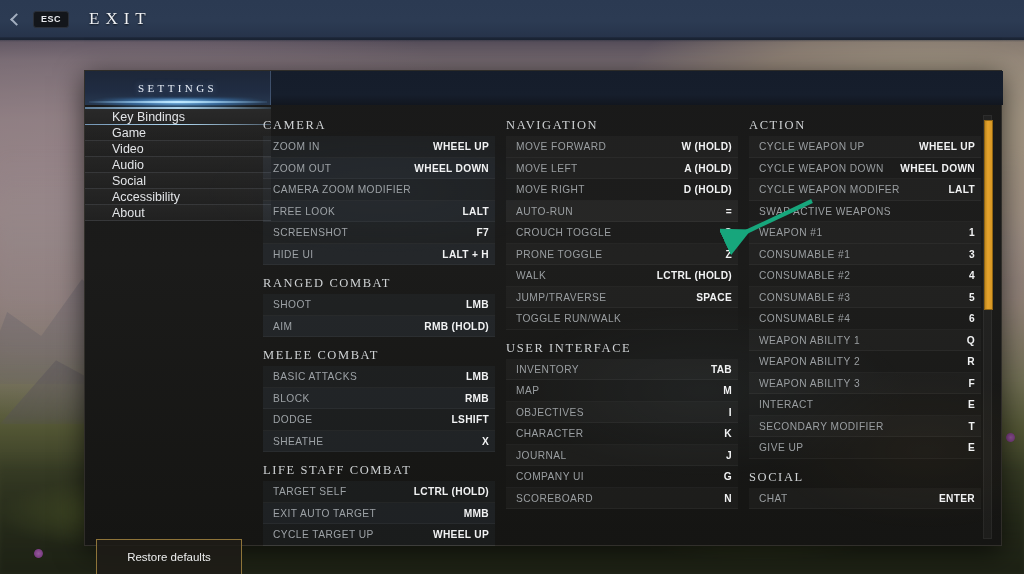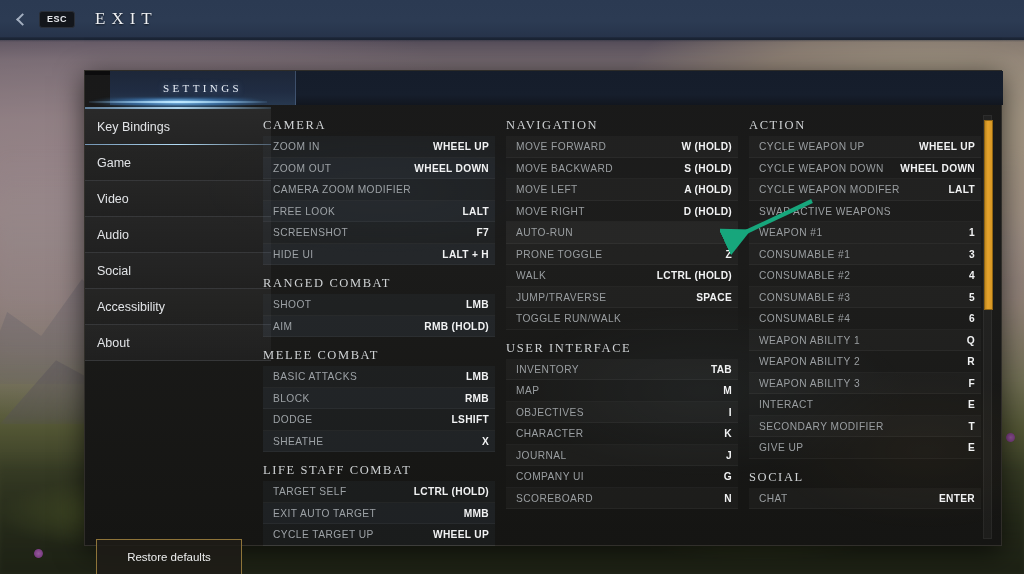--- a/index.html
+++ b/index.html
@@ -55,21 +55,21 @@
     background: radial-gradient(circle, #d17ad8 0%, #a74fb0 70%, rgba(0,0,0,0) 72%);
     filter: blur(0.6px);
   }
   .dim-overlay { position: absolute; inset: 0; background: rgba(14,14,16,0.30); }
 
   
   .topbar {
     position: absolute; left: 0; top: 0; width: 1024px; height: 40px;
     background: linear-gradient(180deg, #2b3a52 0%, #2c3b53 55%, #26334a 100%);
     border-bottom: 2px solid #17202e;
-    display: flex; align-items: center; gap: 10px; padding-left: 18px;
+    display: flex; align-items: center; gap: 10px; padding-left: 12px;
   }
   .topbar::after {
     content: ""; position: absolute; left: 0; right: 0; bottom: -4px; height: 5px;
     background: linear-gradient(180deg, rgba(30,40,58,0.9), rgba(30,40,58,0));
   }
   .back-chevron {
     width: 9px; height: 9px; border-left: 2px solid #b9c4d4; border-bottom: 2px solid #b9c4d4;
     transform: rotate(45deg); opacity: 0.85; margin-right: 2px;
   }
   .esc-key {
@@ -100,21 +100,20 @@
     position: absolute; left: 0; top: 0; width: 918px; height: 4px;
     background: #0c0c0d;
   }
 
   
   .tab-header {
     position: absolute; left: 0; top: 0; width: 186px; height: 34px;
     display: flex; align-items: center; justify-content: center;
     background: linear-gradient(180deg, #1d2739 0%, #202c42 60%, #27384f 100%);
     border-right: 1px solid rgba(120,150,190,0.35);
-    margin-left: 25px;
   }
   .tab-header-title {
     font-family: "Liberation Serif", serif; font-size: 11px; letter-spacing: 3.4px;
     color: #e8eef6; text-shadow: 0 0 6px rgba(140,190,255,0.55);
   }
   .tab-glow {
     position: absolute; left: 0; top: 27px; width: 186px; height: 14px;
     background: radial-gradient(ellipse 110px 9px at 93px 4px, rgba(150,214,255,0.95) 0%, rgba(70,150,225,0.55) 40%, rgba(30,80,140,0.0) 80%);
     filter: blur(1px);
   }
@@ -128,22 +127,22 @@
     background: linear-gradient(180deg, #151d2b 0%, #161e2c 70%, #11161f 100%);
   }
 
   
   .sidebar { position: absolute; left: 0; top: 38px; width: 186px; height: 438px; }
   .sidebar-top-line {
     position: absolute; left: 0; top: -2px; width: 186px; height: 2px;
     background: linear-gradient(90deg, rgba(150,205,255,0.55), rgba(190,230,255,0.9), rgba(150,205,255,0.2));
   }
   .side-item {
-    position: relative; height: 36px; display: flex; align-items: center;
-    padding-left: 12px; color: #e2e4e7; font-size: 12.5px;
+    position: relative; height: 16px; display: flex; align-items: center;
+    padding-left: 27px; color: #e2e4e7; font-size: 12.5px;
     border-bottom: 1px solid rgba(120,125,130,0.22);
     background: linear-gradient(180deg, rgba(46,46,46,0.55), rgba(38,38,38,0.55));
   }
   .side-item.first { background: linear-gradient(180deg, rgba(52,52,52,0.6), rgba(44,44,44,0.6)); }
   .side-item.selected::after {
     content: ""; position: absolute; left: 0; right: 0; bottom: -1px; height: 1px;
     background: linear-gradient(90deg, rgba(150,205,255,0.6), rgba(185,228,255,0.95), rgba(140,200,255,0.25));
   }
   .restore-btn {
     position: absolute; left: 11px; top: 430px; width: 146px; height: 36px;
@@ -329,35 +328,35 @@
             <span class="row-name">CYCLE TARGET UP</span>
             <span class="row-key">WHEEL UP</span>
           </div>
         </div>
       <div class="col col-2" id="col-1">
           <div class="section-title first">NAVIGATION</div>
           <div class="row even">
             <span class="row-name">MOVE FORWARD</span>
             <span class="row-key">W (HOLD)</span>
           </div>
-          <div class="row odd">
-            <span class="row-name">MOVE BACKWARD</span>
-            <span class="row-key">S (HOLD)</span>
-          </div>
           <div class="row even">
             <span class="row-name">MOVE LEFT</span>
             <span class="row-key">A (HOLD)</span>
           </div>
           <div class="row odd">
             <span class="row-name">MOVE RIGHT</span>
             <span class="row-key">D (HOLD)</span>
           </div>
           <div class="row hl">
             <span class="row-name">AUTO-RUN</span>
             <span class="row-key">=</span>
+          </div>
+          <div class="row odd">
+            <span class="row-name">CROUCH TOGGLE</span>
+            <span class="row-key">C</span>
           </div>
           <div class="row even">
             <span class="row-name">PRONE TOGGLE</span>
             <span class="row-key">Z</span>
           </div>
           <div class="row odd">
             <span class="row-name">WALK</span>
             <span class="row-key">LCTRL (HOLD)</span>
           </div>
           <div class="row even">

